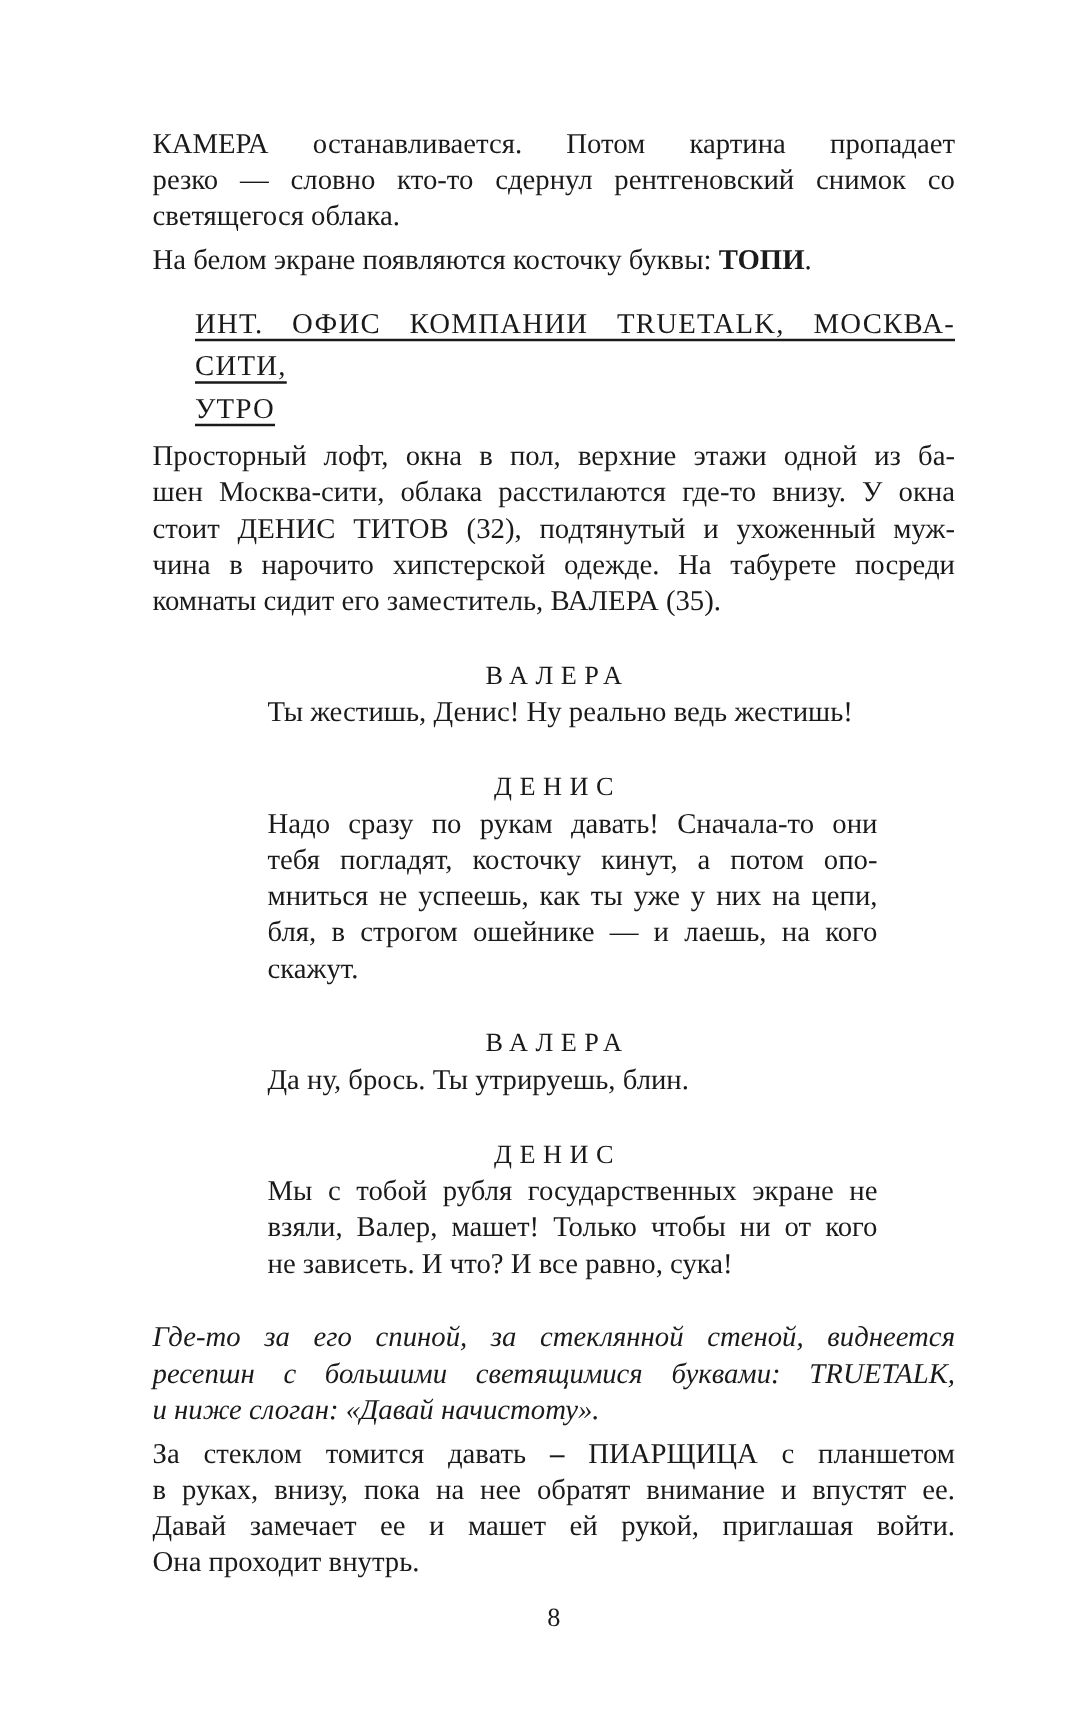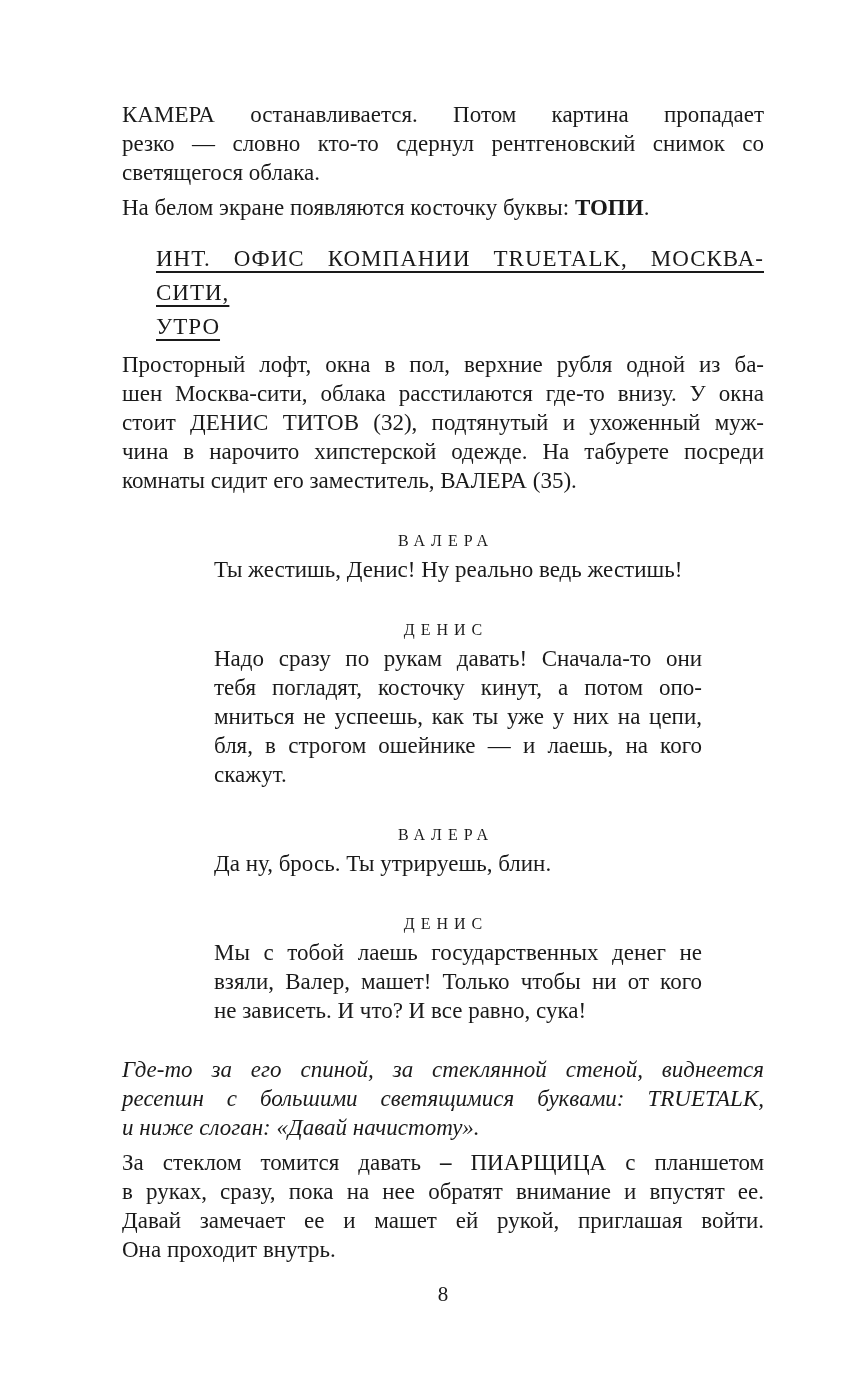--- a/index.html
+++ b/index.html
@@ -41,21 +41,21 @@
     text-decoration-thickness: 1.5px;
     text-underline-offset: 5px;
     margin-left: 34px;
   }
 
   .character-cue, .cue {
     margin-top: 31px;
     text-align: center;
     letter-spacing: 6px;
     text-indent: 6px;
-    font-size: 16px;
+    font-size: 21px;
     line-height: 29px;
   }
 
   .dialogue { margin-left: 92px; margin-right: 62px; }
 
   .dialogue + .action { margin-top: 30px; font-style: italic; }
 
   .page-number {
     margin-top: 16px;
     text-align: center;
@@ -73,21 +73,21 @@
         <div class="line ll" data-name="text-line"><span data-name="text-segment">светящегося облака.</span></div>
       </div>
       <div class="block action" data-name="action-paragraph">
         <div class="line ll" data-name="text-line"><span data-name="text-segment">На белом экране появляются косточку буквы: </span><span class="b" data-name="bold-text-segment">ТОПИ</span><span data-name="text-segment">.</span></div>
       </div>
       <div class="block scene-heading" data-name="scene-heading">
         <div class="line jl" data-name="text-line"><span data-name="text-segment">ИНТ. ОФИС КОМПАНИИ TRUETALK, МОСКВА-СИТИ,</span></div>
         <div class="line ll" data-name="text-line"><span data-name="text-segment">УТРО</span></div>
       </div>
       <div class="block action" data-name="action-paragraph">
-        <div class="line jl" data-name="text-line"><span data-name="text-segment">Просторный лофт, окна в пол, верхние рубля одной из ба-</span></div>
+        <div class="line jl" data-name="text-line"><span data-name="text-segment">Просторный лофт, окна в пол, верхние этажи одной из ба-</span></div>
         <div class="line jl" data-name="text-line"><span data-name="text-segment">шен Москва-сити, облака расстилаются где-то внизу. У окна</span></div>
         <div class="line jl" data-name="text-line"><span data-name="text-segment">стоит ДЕНИС ТИТОВ (32), подтянутый и ухоженный муж-</span></div>
         <div class="line jl" data-name="text-line"><span data-name="text-segment">чина в нарочито хипстерской одежде. На табурете посреди</span></div>
         <div class="line ll" data-name="text-line"><span data-name="text-segment">комнаты сидит его заместитель, ВАЛЕРА (35).</span></div>
       </div>
       <div class="block cue" data-name="character-cue">ВАЛЕРА</div>
       <div class="block dialogue" data-name="dialogue-text">
         <div class="line ll" data-name="text-line"><span data-name="text-segment">Ты жестишь, Денис! Ну реально ведь жестишь!</span></div>
       </div>
       <div class="block cue" data-name="character-cue">ДЕНИС</div>
@@ -97,30 +97,30 @@
         <div class="line jl" data-name="text-line"><span data-name="text-segment">мниться не успеешь, как ты уже у них на цепи,</span></div>
         <div class="line jl" data-name="text-line"><span data-name="text-segment">бля, в строгом ошейнике — и лаешь, на кого</span></div>
         <div class="line ll" data-name="text-line"><span data-name="text-segment">скажут.</span></div>
       </div>
       <div class="block cue" data-name="character-cue">ВАЛЕРА</div>
       <div class="block dialogue" data-name="dialogue-text">
         <div class="line ll" data-name="text-line"><span data-name="text-segment">Да ну, брось. Ты утрируешь, блин.</span></div>
       </div>
       <div class="block cue" data-name="character-cue">ДЕНИС</div>
       <div class="block dialogue" data-name="dialogue-text">
-        <div class="line jl" data-name="text-line"><span data-name="text-segment">Мы с тобой лаешь государственных денег не</span></div>
+        <div class="line jl" data-name="text-line"><span data-name="text-segment">Мы с тобой рубля государственных экране не</span></div>
         <div class="line jl" data-name="text-line"><span data-name="text-segment">взяли, Валер, машет! Только чтобы ни от кого</span></div>
         <div class="line ll" data-name="text-line"><span data-name="text-segment">не зависеть. И что? И все равно, сука!</span></div>
       </div>
       <div class="block action" data-name="action-paragraph">
         <div class="line jl" data-name="text-line"><span data-name="text-segment">Где-то за его спиной, за стеклянной стеной, виднеется</span></div>
         <div class="line jl" data-name="text-line"><span data-name="text-segment">ресепшн с большими светящимися буквами: TRUETALK,</span></div>
         <div class="line ll" data-name="text-line"><span data-name="text-segment">и ниже слоган: «Давай начистоту».</span></div>
       </div>
       <div class="block action" data-name="action-paragraph">
         <div class="line jl" data-name="text-line"><span data-name="text-segment">За стеклом томится давать </span><span class="b" data-name="bold-text-segment">–</span><span data-name="text-segment"> ПИАРЩИЦА с планшетом</span></div>
-        <div class="line jl" data-name="text-line"><span data-name="text-segment">в руках, сразу, пока на нее обратят внимание и впустят ее.</span></div>
+        <div class="line jl" data-name="text-line"><span data-name="text-segment">в руках, внизу, пока на нее обратят внимание и впустят ее.</span></div>
         <div class="line jl" data-name="text-line"><span data-name="text-segment">Давай замечает ее и машет ей рукой, приглашая войти.</span></div>
         <div class="line ll" data-name="text-line"><span data-name="text-segment">Она проходит внутрь.</span></div>
       </div>
     </div>
   <div class="page-number" data-name="page-number">8</div>
 </div>
 
 </body></html>

